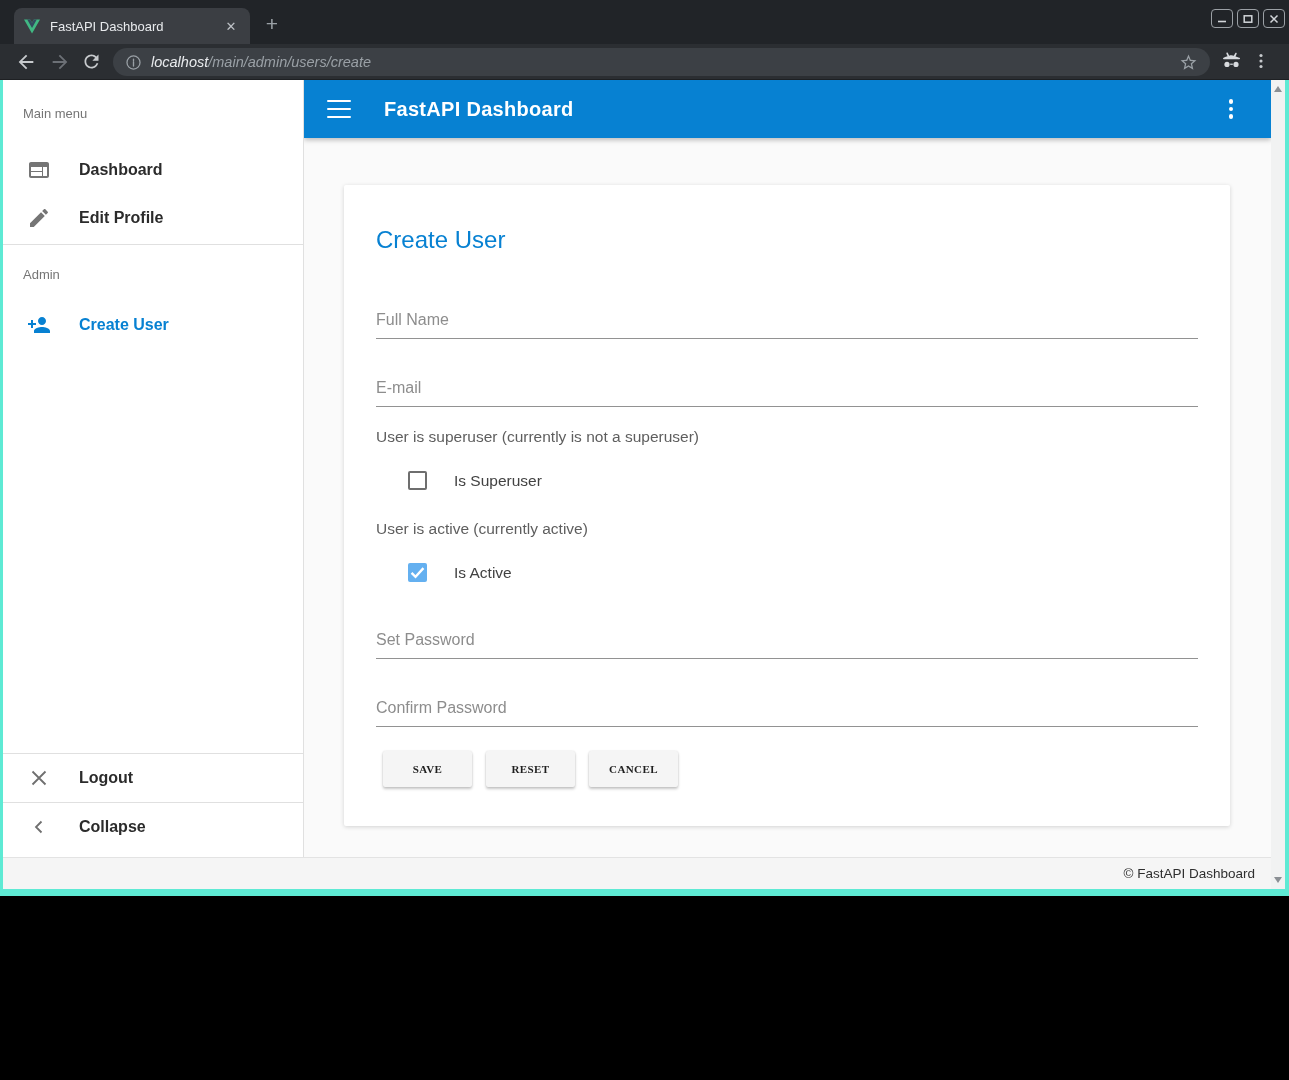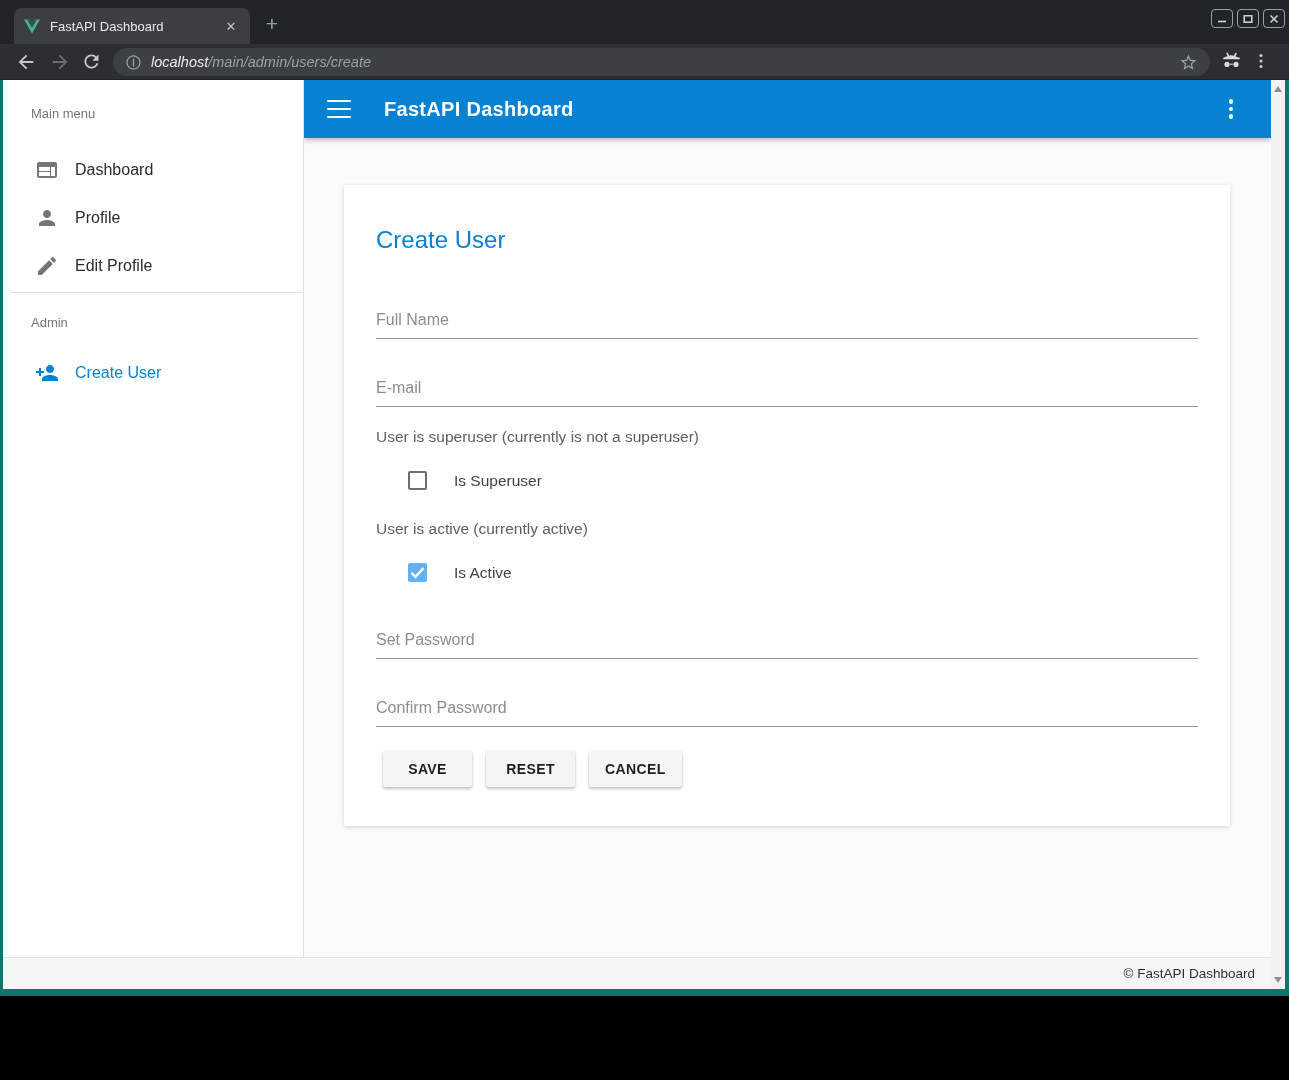--- a/index.html
+++ b/index.html
@@ -1,16 +1,16 @@
 <!DOCTYPE html>
 <html><head>
 <meta charset="utf-8">
 <style>
   html,body{margin:0;padding:0;background:#000;}
-  .window{position:relative;width:1289px;height:996px;background:#0f766e;overflow:hidden;
+  .window{position:relative;width:1289px;height:896px;background:#5eead4;overflow:hidden;
           font-family:"Liberation Sans",sans-serif;-webkit-font-smoothing:antialiased;}
 
   
   .tabstrip{position:absolute;left:0;top:0;right:0;height:44px;background:#212428;}
   .tab{position:absolute;left:14px;top:8px;width:236px;height:36px;background:#3b3e43;
        border-radius:8px 8px 0 0;display:flex;align-items:center;padding:0 10px;box-sizing:border-box;}
   .tab-title{color:#e8eaed;font-size:13px;flex:1;margin-left:10px;white-space:nowrap;overflow:hidden;}
   .tab-close{width:18px;height:18px;display:flex;align-items:center;justify-content:center;color:#bdc1c6;font-size:13px;}
   .newtab{position:absolute;left:262px;top:14px;width:20px;height:20px;color:#9aa0a6;font-size:21px;
           line-height:19px;text-align:center;}
@@ -23,26 +23,26 @@
   .toolbar{position:absolute;left:0;top:44px;right:0;height:36px;background:#2b2e32;border-bottom:1px solid #1e2023;box-sizing:border-box;}
   .navbtn{position:absolute;top:7px;width:22px;height:22px;}
   .omnibox{position:absolute;left:113px;top:48px;height:28px;width:1097px;background:#3c4045;border-radius:14px;
            display:flex;align-items:center;padding:0 12px;box-sizing:border-box;font-style:italic;}
   .url{font-size:14.5px;margin-left:9px;flex:1;white-space:nowrap;overflow:hidden;}
   .url .host{color:#e8eaed;} .url .path{color:#9aa0a6;}
   .toolbar-right-icon{position:absolute;top:50px;}
 
   
   .sidebar{position:absolute;left:3px;top:80px;width:301px;bottom:39px;background:#fff;
-           border-right:1px solid #e0e0e0;box-sizing:border-box;padding-left:8px;}
+           border-right:1px solid #e0e0e0;box-sizing:border-box;}
   .side-label{padding:26px 0 24px 20px;font-size:13px;color:#757575;line-height:16px;}
   .side-label.second{padding:22px 0 18px 20px;}
   .side-item{height:48px;display:flex;align-items:center;padding-left:24px;cursor:pointer;}
   .side-item .icon{width:24px;height:24px;flex:0 0 24px;}
-  .side-item .lbl{margin-left:16px;font-size:16px;color:#2b2b2b;}
+  .side-item .lbl{margin-left:28px;font-size:16px;color:#2b2b2b;font-weight:bold;}
   .side-item.active .lbl{color:#0781d2;}
   .divider{height:1px;background:#e0e0e0;margin:2px 0 0 0;}
   .side-bottom{position:absolute;left:0;right:0;bottom:6px;}
   .side-bottom .side-item{border-top:1px solid #e0e0e0;}
 
   .main{position:absolute;left:304px;top:80px;right:18px;bottom:39px;background:#fafafa;overflow:hidden;}
   .appbar{position:absolute;left:0;top:0;right:0;height:58px;background:#0781d2;
           box-shadow:0 2px 5px rgba(0,0,0,.26);display:flex;align-items:center;}
   .hamburger{margin-left:23px;width:24px;height:18px;display:flex;flex-direction:column;justify-content:space-between;}
   .hamburger span{display:block;height:2.4px;background:#fff;border-radius:1px;}
@@ -63,21 +63,21 @@
   .h-sup{top:243px;} .h-act{top:335px;}
   .cbrow{position:absolute;left:36px;display:flex;align-items:center;padding-left:28px;}
   .cb-sup{top:286px;} .cb-act{top:378px;}
   .cbox{width:19px;height:19px;border:2px solid #6e6e6e;border-radius:2px;box-sizing:border-box;background:#fff;}
   .cbox.checked{border:none;background:#64b0f0;}
   .cbox.checked svg{display:block;}
   .cblbl{margin-left:27px;font-size:15.5px;color:#424242;}
   .btnrow{position:absolute;left:39px;top:566px;display:flex;gap:14px;}
   .mbtn{min-width:89px;height:36px;background:#f5f5f5;border:none;border-radius:2px;
         box-shadow:0 2px 3px rgba(0,0,0,.22),0 0 2px rgba(0,0,0,.12);
-        font-family:Liberation Sans, sans-serif;font-size:14px;font-weight:bold;color:#1f1f1f;
+        font-family:Liberation Serif, serif;font-size:11px;font-weight:bold;color:#1f1f1f;
         letter-spacing:.4px;padding:0 16px;cursor:pointer;}
 
   .page-footer{position:absolute;left:3px;right:4px;bottom:7px;height:32px;background:#f5f5f5;
                border-top:1px solid #e3e3e3;display:flex;align-items:center;justify-content:flex-end;
                padding-right:30px;box-sizing:border-box;font-size:13.5px;color:#2f2f2f;}
 
   .scrollbar{position:absolute;right:4px;top:80px;width:14px;bottom:7px;background:#f1f2f2;z-index:5;}
   .sb-arrow{position:absolute;left:0;width:14px;height:14px;display:flex;align-items:center;justify-content:center;}
   .sb-up{top:2px;} .sb-down{bottom:2px;}
   .tri-up{width:0;height:0;border-left:4.5px solid transparent;border-right:4.5px solid transparent;border-bottom:6px solid #8a8f94;}
@@ -164,28 +164,20 @@
 
     <div class="side-item">
       <span class="icon">
         <svg width="24" height="24" viewBox="0 0 24 24" fill="#757575">
             <path d="M20 4H4c-1.1 0-2 .9-2 2v12c0 1.1.9 2 2 2h16c1.1 0 2-.9 2-2V6c0-1.1-.9-2-2-2zm-5 14H4v-4h11v4zm0-5H4V9h11v4zm5 5h-4V9h4v9z"></path>
           </svg>
       </span>
       <span class="lbl">Dashboard</span>
     </div>
 
-    <div class="side-item">
-      <span class="icon">
-        <svg width="24" height="24" viewBox="0 0 24 24" fill="#757575">
-            <path d="M12 12c2.21 0 4-1.79 4-4s-1.79-4-4-4-4 1.79-4 4 1.79 4 4 4zm0 2c-2.67 0-8 1.34-8 4v2h16v-2c0-2.66-5.33-4-8-4z"></path>
-          </svg>
-      </span>
-      <span class="lbl">Profile</span>
-    </div>
 
     <div class="side-item">
       <span class="icon">
         <svg width="24" height="24" viewBox="0 0 24 24" fill="#757575">
             <path d="M3 17.25V21h3.75L17.81 9.94l-3.75-3.75L3 17.25zM20.71 7.04c.39-.39.39-1.02 0-1.41l-2.34-2.34c-.39-.39-1.02-.39-1.41 0l-1.83 1.83 3.75 3.75 1.83-1.83z"></path>
           </svg>
       </span>
       <span class="lbl">Edit Profile</span>
     </div>
 
@@ -196,20 +188,38 @@
 
     <div class="side-item active">
       <span class="icon">
         <svg width="24" height="24" viewBox="0 0 24 24" fill="#0781d2">
             <path d="M15 12c2.21 0 4-1.79 4-4s-1.79-4-4-4-4 1.79-4 4 1.79 4 4 4zm-9-2V7H4v3H1v2h3v3h2v-3h3v-2H6zm9 4c-2.67 0-8 1.34-8 4v2h16v-2c0-2.66-5.33-4-8-4z"></path>
           </svg>
       </span>
       <span class="lbl">Create User</span>
     </div>
 
+    <div class="side-bottom">
+      <div class="side-item">
+        <span class="icon">
+          <svg width="24" height="24" viewBox="0 0 24 24">
+              <path d="M5.5 5.5l13 13M18.5 5.5l-13 13" stroke="#6f6f6f" stroke-width="1.8" fill="none"></path>
+            </svg>
+        </span>
+        <span class="lbl">Logout</span>
+      </div>
+      <div class="side-item">
+        <span class="icon">
+          <svg width="24" height="24" viewBox="0 0 24 24">
+              <path d="M14.5 6.5L9 12l5.5 5.5" stroke="#6f6f6f" stroke-width="1.8" fill="none"></path>
+            </svg>
+        </span>
+        <span class="lbl">Collapse</span>
+      </div>
+    </div>
   </aside>
 
   <div class="main">
     <header class="appbar">
       <div class="hamburger">
           <span></span>
           <span></span>
           <span></span>
         </div>
       <div class="appbar-title">FastAPI Dashboard</div>

